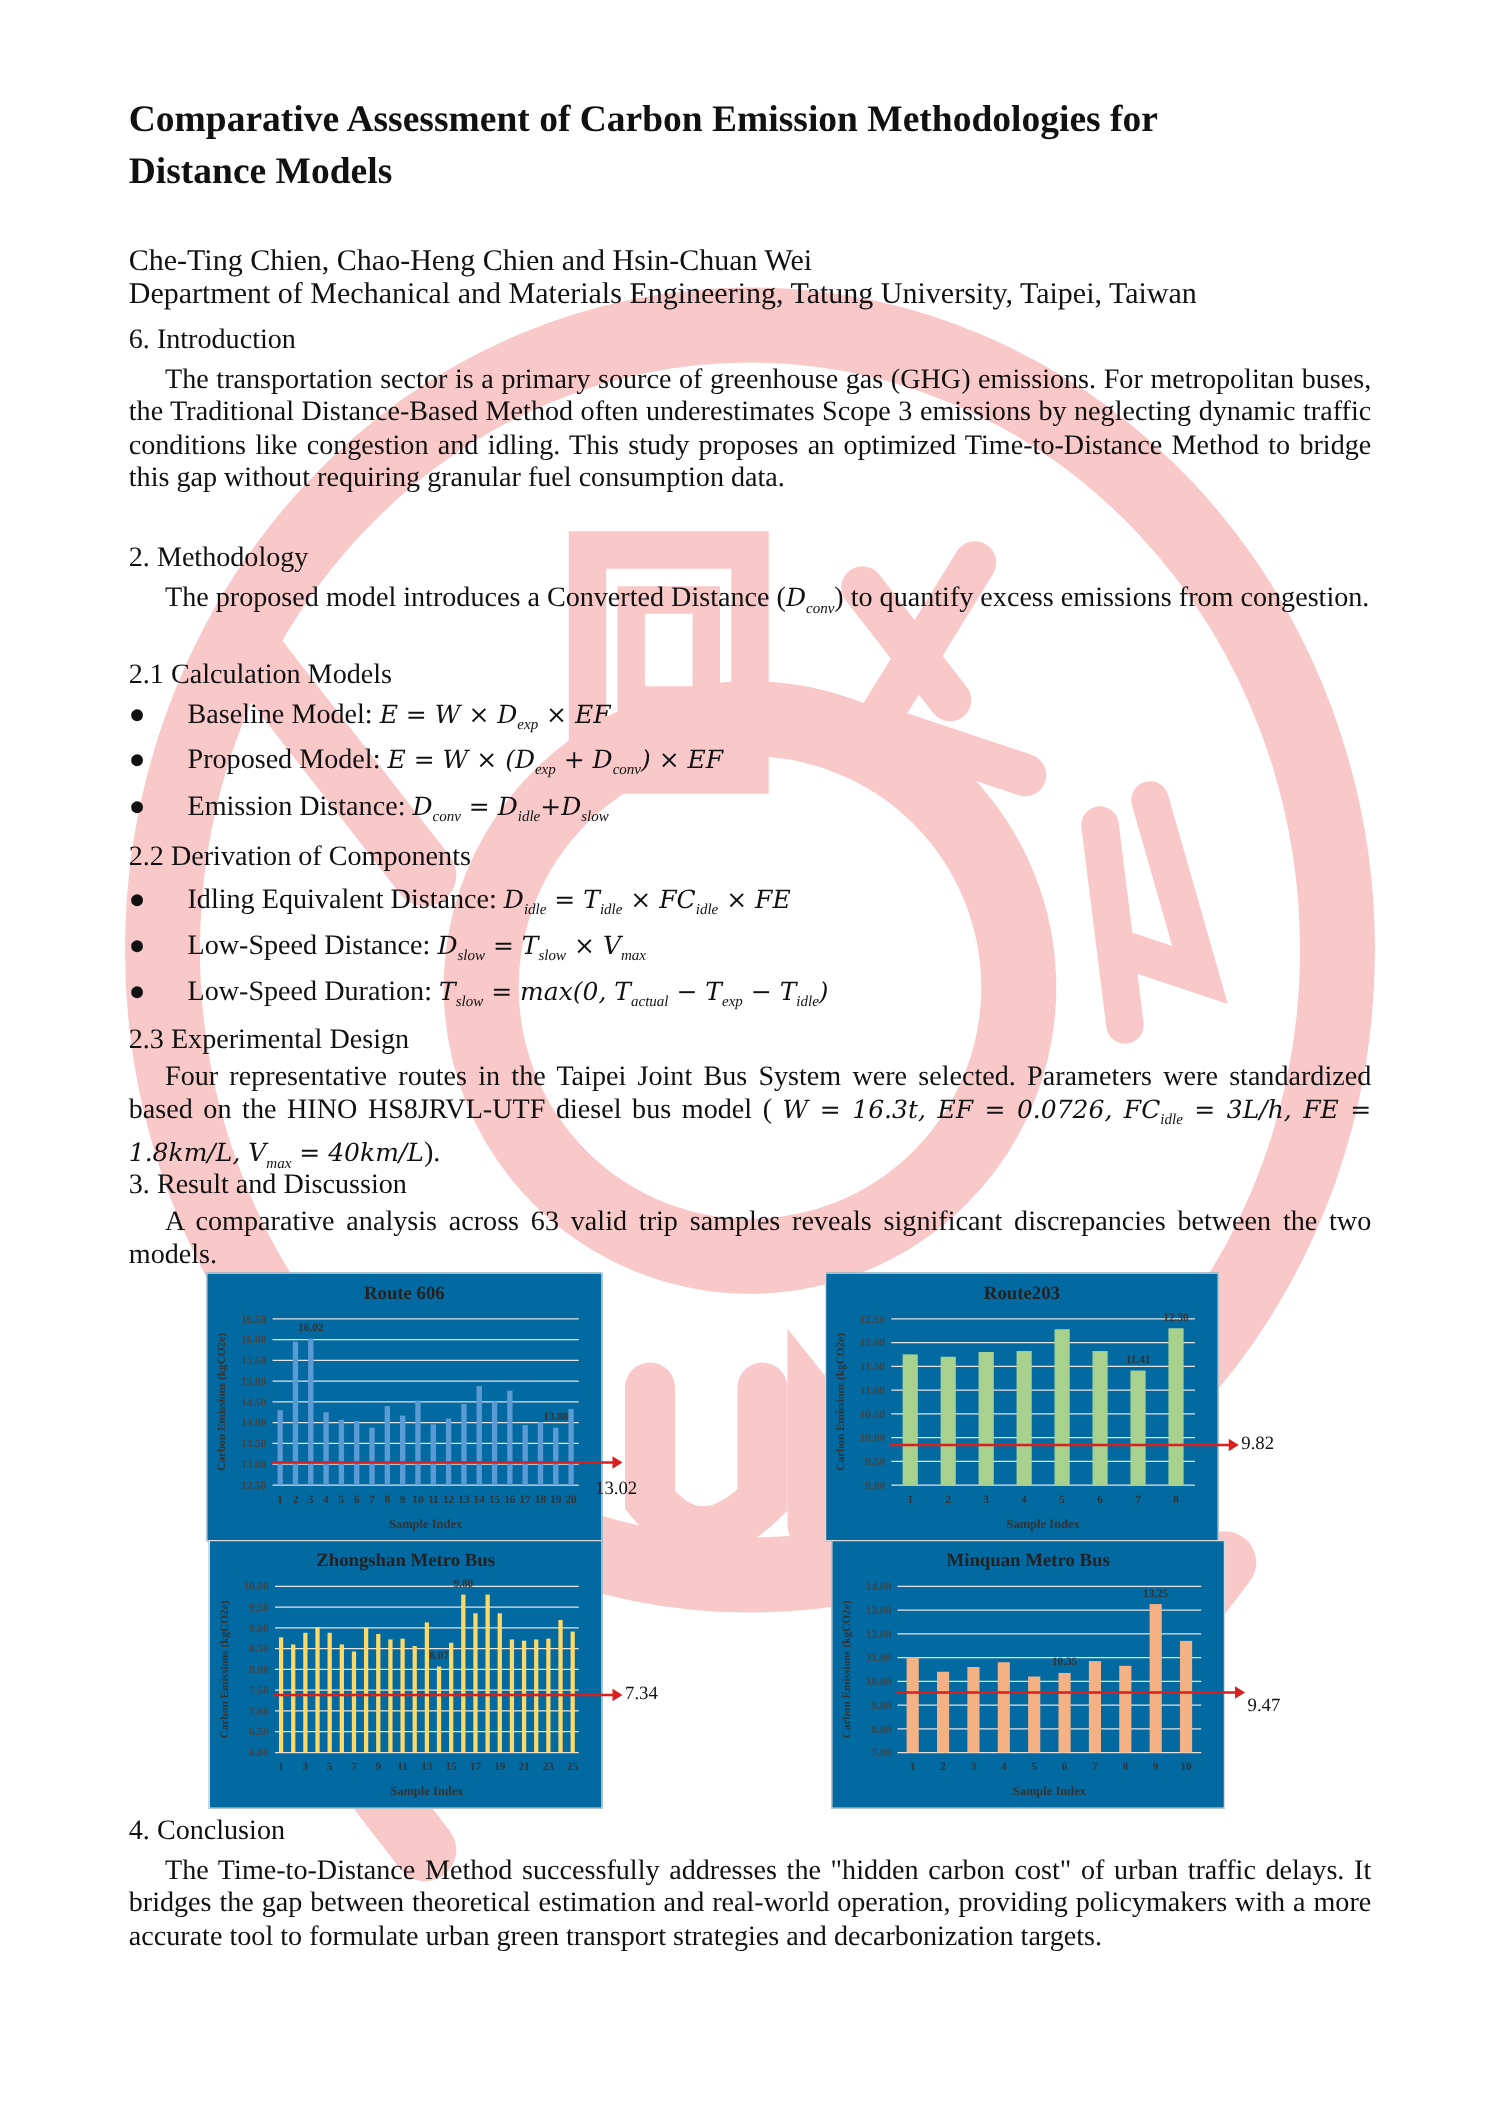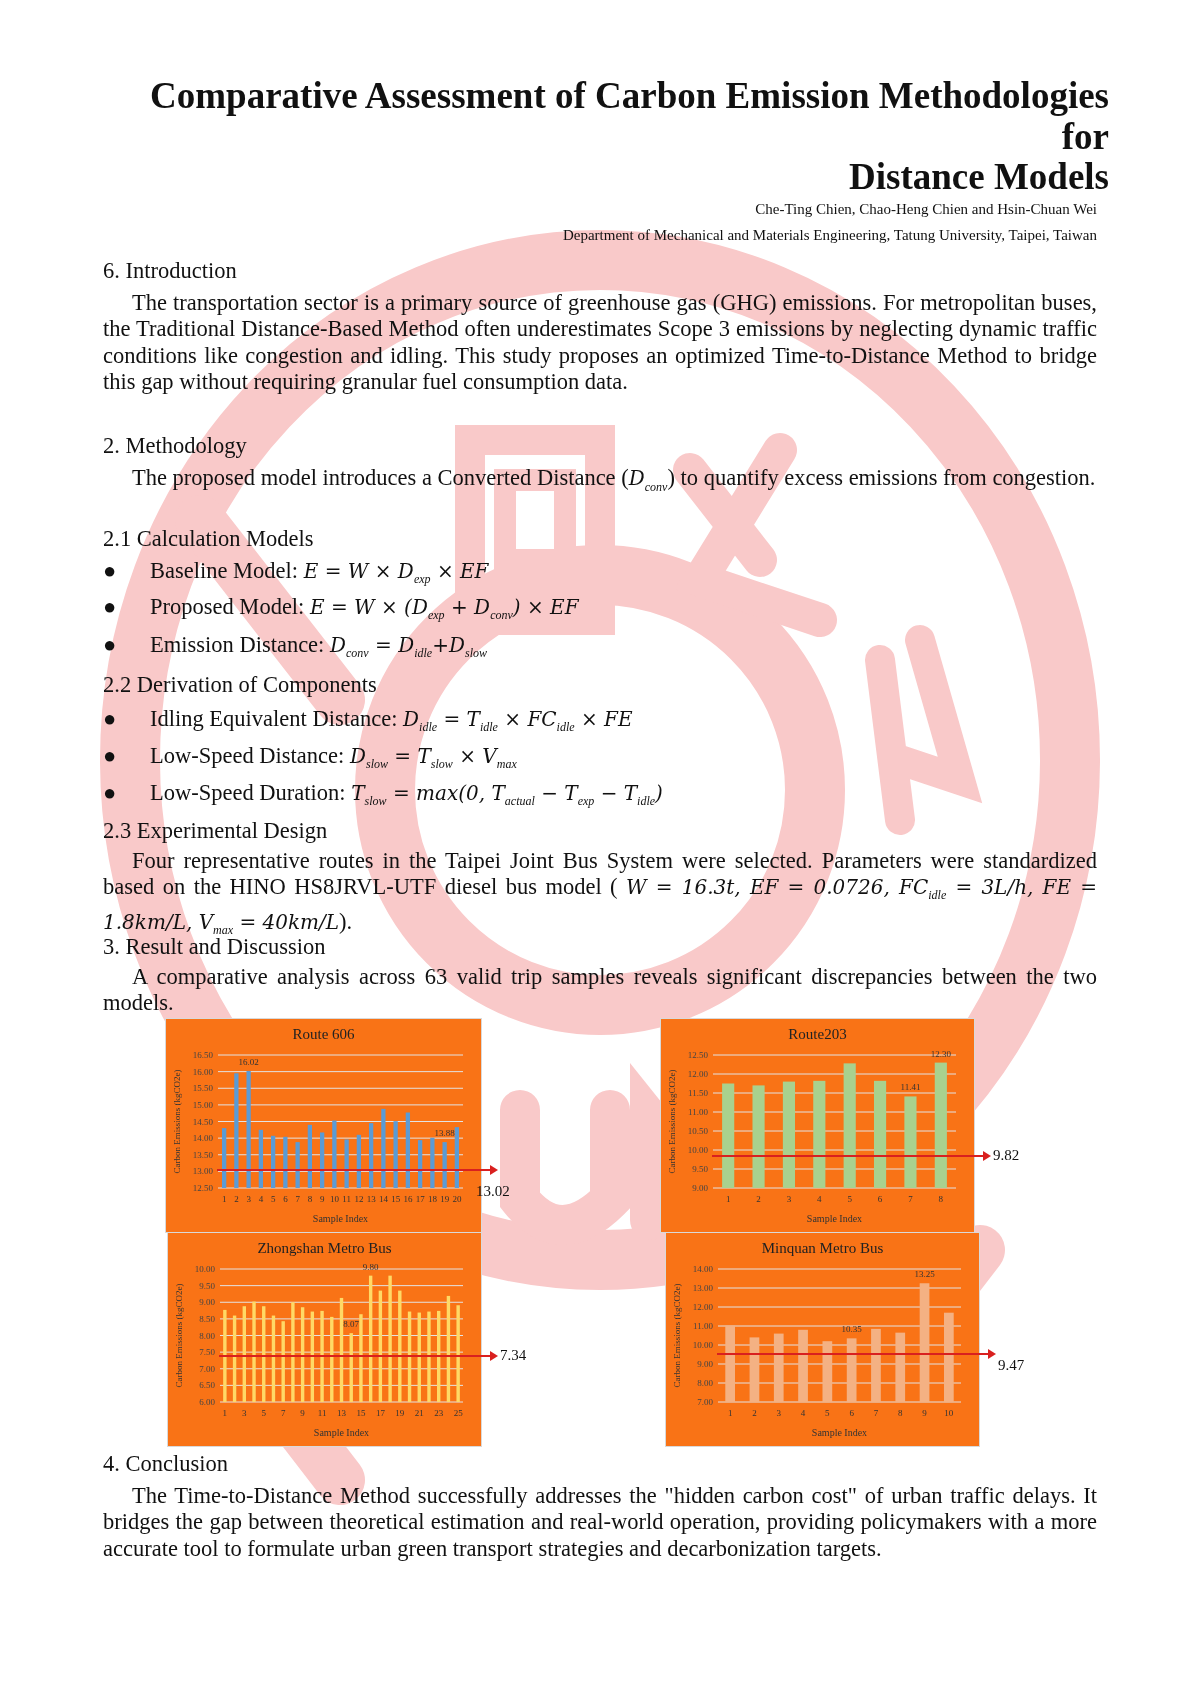--- a/index.html
+++ b/index.html
@@ -1,28 +1,28 @@
 <!DOCTYPE html>
 <html><head>
 <meta charset="utf-8">
 <style>
   html,body{margin:0;padding:0;background:#fff;}
   body{width:1200px;height:1697px;position:relative;overflow:hidden;font-family:"Liberation Serif","DejaVu Serif",serif;color:#111;}
   .wm{position:absolute;left:0;top:0;width:1200px;height:1697px;z-index:0;}
   .page{position:absolute;left:103px;top:0;width:994px;z-index:1;}
-  .title{position:absolute;left:12px;top:76px;width:994px;text-align:right;font-weight:bold;font-size:37px;line-height:40.5px;}
-  .authors{position:absolute;left:0;top:196px;width:994px;text-align:right;font-size:15px;line-height:26px;}
+  .title{position:absolute;left:0;top:76px;width:994px;text-align:left;font-weight:bold;font-size:30px;line-height:40.5px;}
+  .authors{position:absolute;left:0;top:196px;width:994px;text-align:left;font-size:24px;line-height:26px;}
   .h{position:absolute;left:0;font-size:22.5px;line-height:26px;}
   .p{position:absolute;left:0;width:994px;font-size:22.5px;line-height:26.3px;text-align:justify;text-align-last:left;}
   .p .ind{display:inline-block;width:29px;}
   .b{position:absolute;left:0;font-size:22.5px;line-height:30px;white-space:nowrap;}
   .b .dot{display:inline-block;width:47px;font-size:22px;}
   .m{font-style:italic;font-family:"DejaVu Serif",serif;font-size:20px;}
   sub{font-size:12px;font-style:italic;font-family:Liberation Serif, serif;}
-  .chart{position:absolute;background:#f97316;border:1px solid #d9d9d9;z-index:2;}
+  .chart{position:absolute;background:#0369a1;border:1px solid #d9d9d9;z-index:2;font-weight:bold;}
   .chart svg{display:block;}
   .avg{position:absolute;font-size:15px;z-index:2;}
 </style>
 </head>
 <body>
 
 <svg class="wm" viewBox="0 0 1200 1697" xmlns="http://www.w3.org/2000/svg">
   <g fill="none" stroke="#f9c9c9" stroke-linecap="round">
     <ellipse cx="600" cy="760" rx="470" ry="500" stroke-width="60"></ellipse>
     <circle cx="600" cy="790" r="215" stroke-width="60"></circle>

